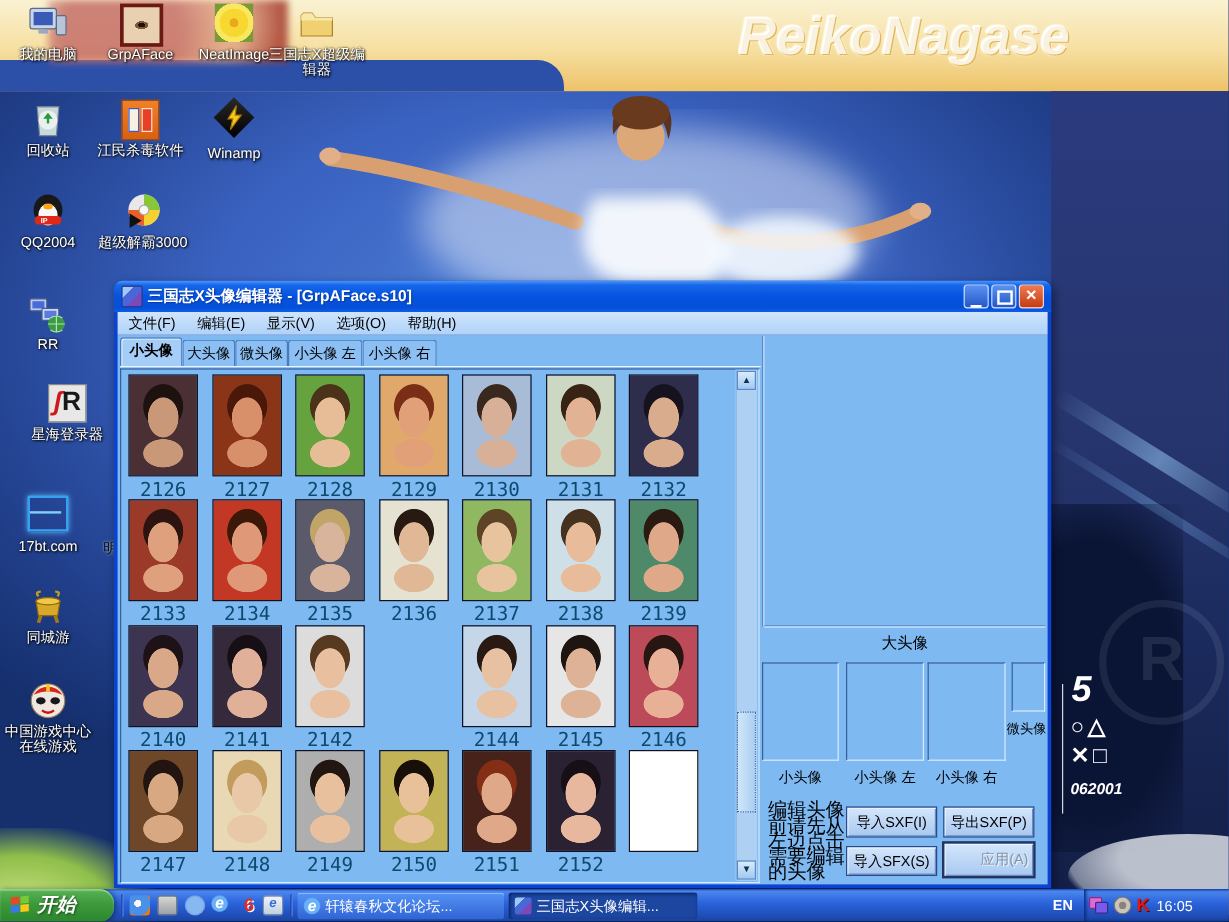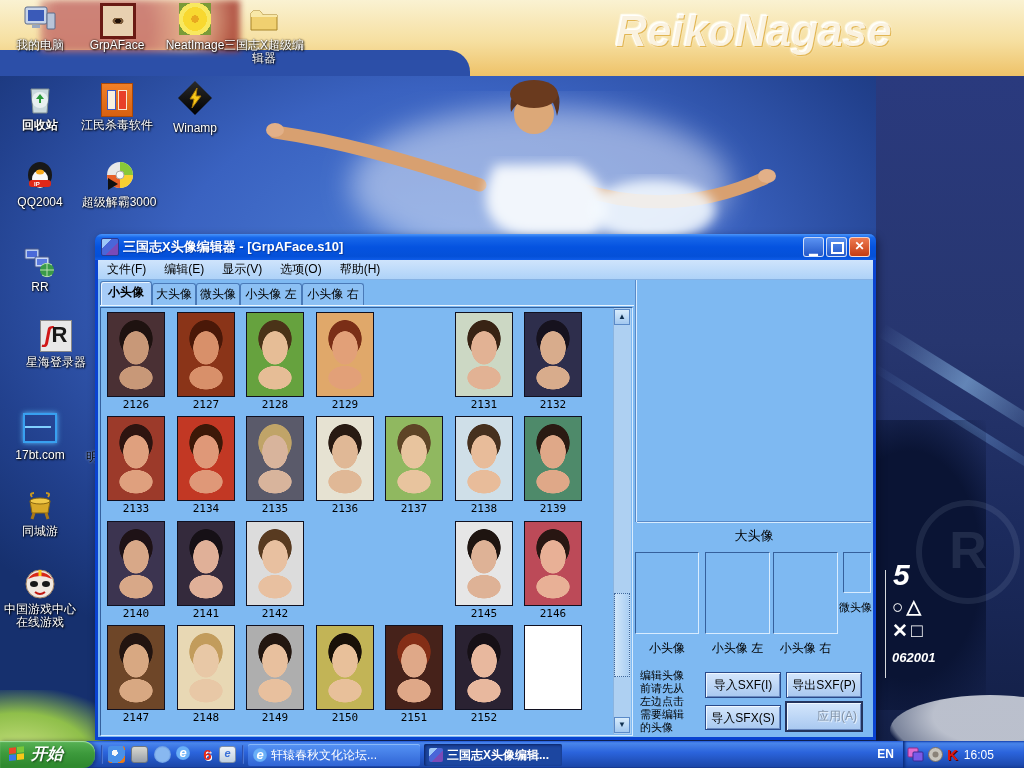--- a/index.html
+++ b/index.html
@@ -83,38 +83,38 @@
     border-top:1px solid #35609c;border-left:1px solid #35609c;
     border-bottom:1px solid #d8ecff;border-right:1px solid #d8ecff;background:#7eb9f2;}
   .thumb{position:absolute;width:60px;height:100px;text-align:center;}
   .thumb .pic{width:56px;height:83px;margin:0 auto;border:1px solid #101020;
     background:
       radial-gradient(ellipse 17px 12px at 50% 78%,var(--skin) 96%,transparent),
       radial-gradient(ellipse 13px 17px at 50% 42%,var(--skin) 96%,transparent),
       radial-gradient(ellipse 17px 19px at 50% 31%,var(--hair) 96%,transparent),
       linear-gradient(165deg,var(--bg),var(--bg));}
   .thumb.blank .pic{background:#fff;}
-  .thumb .num{font-family:"DejaVu Sans Mono",monospace;font-size:11px;color:#000000;margin-top:1px;}
+  .thumb .num{font-family:"DejaVu Sans Mono",monospace;font-size:16px;color:#0c4a6e;margin-top:1px;}
   
   .sbar{position:absolute;left:515px;top:28px;width:18px;height:426px;
     background:#aed0f2;box-shadow:inset 1px 0 0 #8ab4e0;}
   .sarrow{position:absolute;left:1px;width:16px;height:16px;background:linear-gradient(180deg,#d8ecfc,#a2c8f0);
     border:1px solid #5a8ac8;box-sizing:border-box;color:#103050;font-size:8px;line-height:14px;text-align:center;}
   .sthumb{position:absolute;left:1px;top:285px;width:16px;height:84px;
     background:linear-gradient(90deg,#d0e6fa,#aacef2);border:1px dotted #40689c;box-sizing:border-box;}
   
   .vdiv{position:absolute;left:537px;top:0;width:1px;height:242px;background:#5a8ac8;box-shadow:1px 0 0 #d8ecff;}
   .hdiv{position:absolute;left:539px;top:242px;width:234px;height:1px;background:#d8ecff;box-shadow:0 -1px 0 #5a8ac8;}
   .biglabel{position:absolute;left:539px;top:247px;width:234px;text-align:center;font-size:13px;color:#000;}
   .slot{position:absolute;top:272px;height:82px;box-sizing:border-box;background:#7eb9f2;
     border-top:1px solid #35609c;border-left:1px solid #35609c;
     border-bottom:1px solid #d8ecff;border-right:1px solid #d8ecff;}
   .slotlbl{position:absolute;top:360px;font-size:12px;color:#000;text-align:center;}
   .microlbl{position:absolute;left:741px;top:320px;width:36px;font-size:11px;color:#000;}
-  .help{position:absolute;left:542px;top:389px;width:66px;font-size:11px;line-height:13px;color:#000;}
+  .help{position:absolute;left:542px;top:389px;width:66px;font-size:16px;line-height:13px;color:#000;}
   .pbtn{position:absolute;height:26px;box-sizing:border-box;font-size:12px;color:#000;
     background:linear-gradient(180deg,#d4e6fc,#a8c8f0);border:1px solid #2a4a8a;
     box-shadow:inset 1px 1px 0 #f0f8ff,inset -1px -1px 0 #6a8ac0;text-align:center;line-height:24px;}
   .pbtn.disabled{color:#8494a8;text-shadow:1px 1px 0 #e8f2fc;border:2px solid #24345e;line-height:27px;padding-left:26px;}
   
   .taskbar{position:absolute;left:0;top:741px;width:1024px;height:27px;
     background:linear-gradient(180deg,#2158d8 0%,#4a86ec 7%,#2b64dc 42%,#1b46a8 96%,#12307e 100%);}
   .startbtn{position:absolute;left:0;top:0;width:95px;height:27px;border-radius:0 12px 12px 0;
     background:linear-gradient(180deg,#59b356 0%,#3d9a3c 45%,#2f8a2f 90%);
     box-shadow:inset 0 1px 1px #a8e0a0,2px 0 4px rgba(0,0,30,.4);
@@ -209,21 +209,21 @@
   </div>
   <div class="dicon" style="left:222px;top:3px;width:84px;">
     <div class="ic">
       <svg width="34" height="34">
           <path d="M4,10 L4,27 L30,27 L30,12 L16,12 L13,8 L6,8 Z" fill="#f0d070" stroke="#a88428"></path>
           <path d="M4,14 L30,14 L30,12 L16,12 L13,8 L6,8 L4,10 Z" fill="#f8e8a8"></path>
         </svg>
     </div>
     <div class="lbl">三国志X超级编辑器</div>
   </div>
-  <div class="dicon" style="left:0px;top:83px;font-weight:bold;">
+  <div class="dicon" style="left:0px;top:83px;">
     <div class="ic">
       <svg width="34" height="34">
           <path d="M8,6 L26,6 L24,30 L10,30 Z" fill="#c8d8dc" stroke="#7a8a90"></path>
           <circle cx="17" cy="17" r="8" fill="#e8f0f0"></circle>
           <path d="M17,11 l4,5 h-3 v4 h-2 v-4 h-3 Z" fill="#2a9a3a"></path>
         </svg>
     </div>
     <div class="lbl">回收站</div>
   </div>
   <div class="dicon" style="left:77px;top:83px;">
@@ -366,20 +366,24 @@
           <div class="num">2127</div>
         </div>
       <div class="thumb" style="left: 147px; top: 32px; --bg: #66a23e; --skin: #e6bd96; --hair: #4a3318;">
           <div class="pic"></div>
           <div class="num">2128</div>
         </div>
       <div class="thumb" style="left: 217px; top: 32px; --bg: #e0a86a; --skin: #e2a078; --hair: #7a2e16;">
           <div class="pic"></div>
           <div class="num">2129</div>
         </div>
+      <div class="thumb" style="left: 286px; top: 32px; --bg: #a8bcd8; --skin: #d8b098; --hair: #38281e;">
+          <div class="pic"></div>
+          <div class="num">2130</div>
+        </div>
       <div class="thumb" style="left: 356px; top: 32px; --bg: #ccd8c4; --skin: #e2b294; --hair: #382314;">
           <div class="pic"></div>
           <div class="num">2131</div>
         </div>
       <div class="thumb" style="left: 425px; top: 32px; --bg: #2e2e4c; --skin: #d8ac8c; --hair: #16121e;">
           <div class="pic"></div>
           <div class="num">2132</div>
         </div>
 
       <div class="thumb" style="left: 8px; top: 136px; --bg: #9c3a2a; --skin: #dfa07e; --hair: #2e1410;">
@@ -415,20 +419,24 @@
           <div class="pic"></div>
           <div class="num">2140</div>
         </div>
       <div class="thumb" style="left: 78px; top: 241px; --bg: #342a3c; --skin: #e0b098; --hair: #161016;">
           <div class="pic"></div>
           <div class="num">2141</div>
         </div>
       <div class="thumb" style="left: 147px; top: 241px; --bg: #dcdcdc; --skin: #e8c0a0; --hair: #583a20;">
           <div class="pic"></div>
           <div class="num">2142</div>
+        </div>
+      <div class="thumb" style="left: 286px; top: 241px; --bg: #c4d6e8; --skin: #e8c0a2; --hair: #281a12;">
+          <div class="pic"></div>
+          <div class="num">2144</div>
         </div>
       <div class="thumb" style="left: 356px; top: 241px; --bg: #e6e6e6; --skin: #deb296; --hair: #1e1410;">
           <div class="pic"></div>
           <div class="num">2145</div>
         </div>
       <div class="thumb" style="left: 425px; top: 241px; --bg: #bc4a58; --skin: #e8b096; --hair: #281612;">
           <div class="pic"></div>
           <div class="num">2146</div>
         </div>
 
@@ -518,21 +526,21 @@
         <div style="color:#3a70d8;font-style:italic;font-weight:bold;font-size:11px;text-align:center;">e</div>
       </div>
     <div class="qsep" style="left:242px;"></div>
 
     <div class="taskbtn" style="left:248px;width:172px;">
       <div class="bico">
           <div class="eicon">e</div>
         </div>
       <span>轩辕春秋文化论坛...</span>
     </div>
-    <div class="taskbtn active" style="left:424px;width:138px;font-weight:bold;">
+    <div class="taskbtn active" style="left:424px;width:157px;">
       <div class="bico" style="border-radius:2px;background:linear-gradient(135deg,#9ec8f8 0 30%,#4a66d8 30% 60%,#7a4ab8 60%);"></div>
       <span>三国志X头像编辑...</span>
     </div>
 
     <div class="lang">EN</div>
     <div class="tray">
       <svg class="trayico" width="17" height="15">
         <rect x="1" y="1" width="10" height="9" rx="1" fill="#e06ad0" stroke="#902a88"></rect>
         <rect x="6" y="5" width="10" height="9" rx="1" fill="#7a5ae8" stroke="#3a2a90"></rect>
       </svg>

